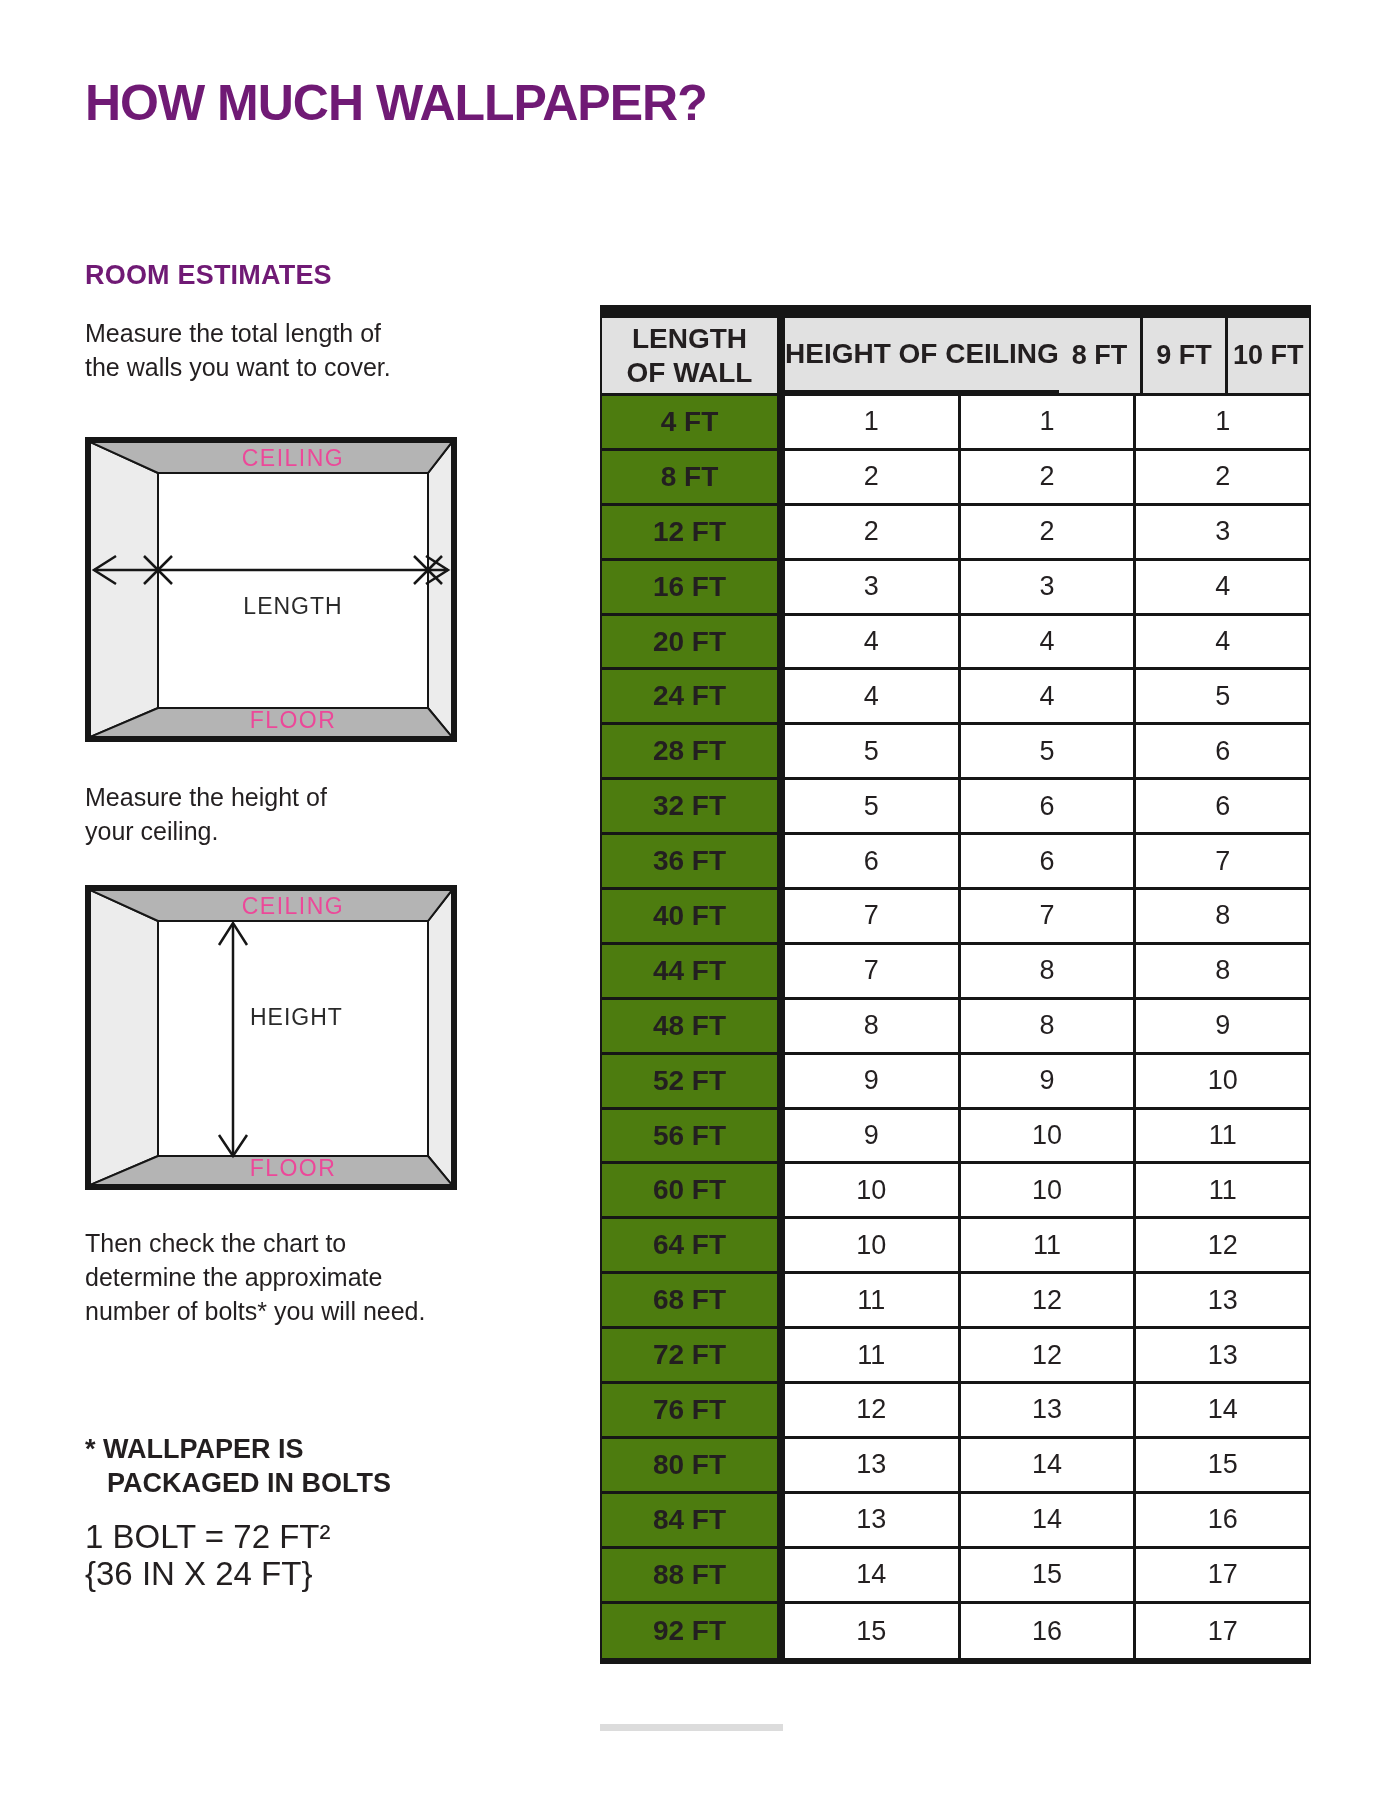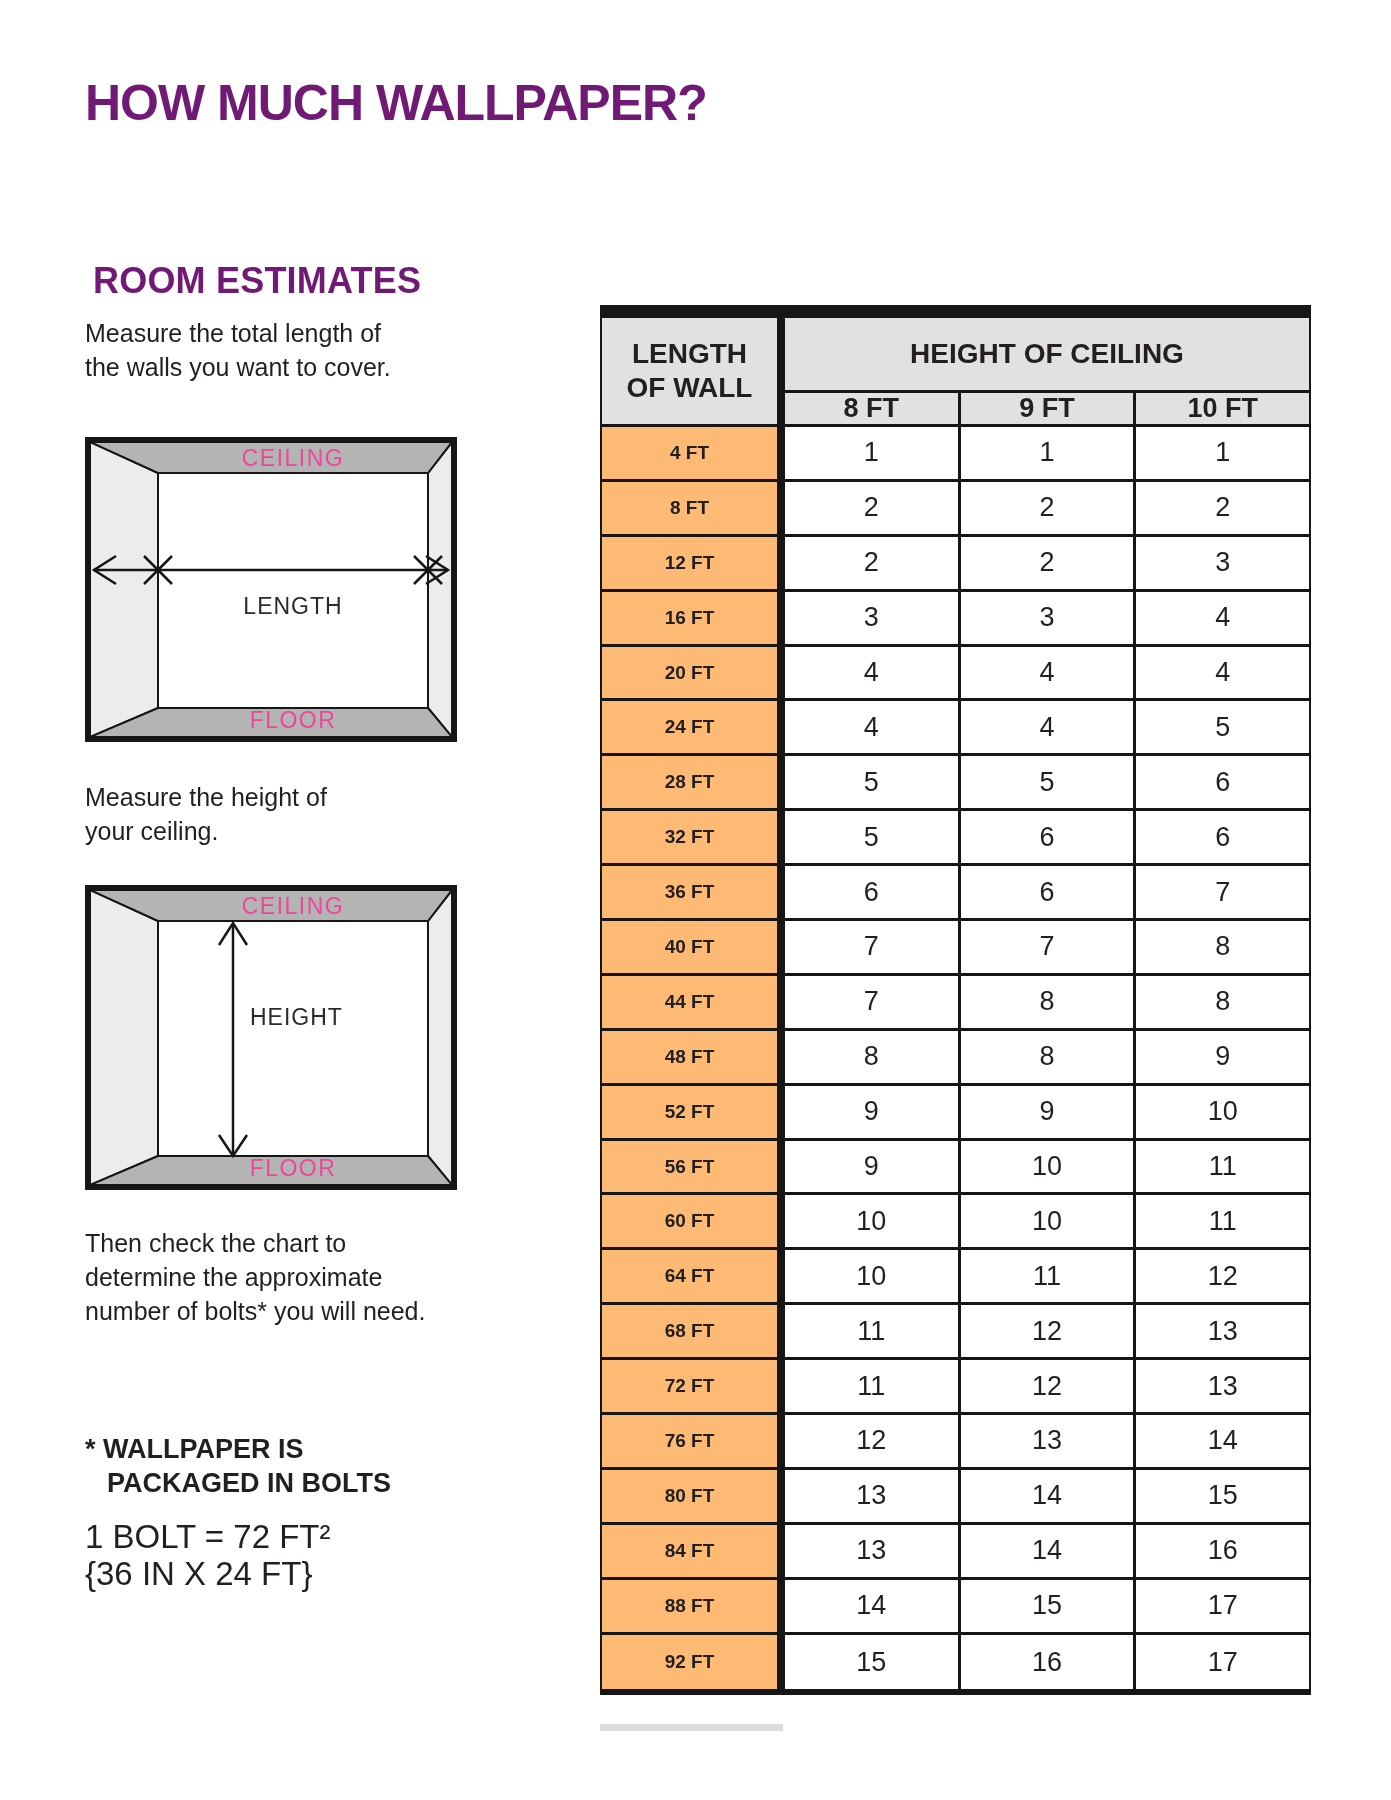--- a/index.html
+++ b/index.html
@@ -3,21 +3,21 @@
 <meta charset="utf-8">
 <style>
   html,body{margin:0;padding:0;background:#fff;}
   .canvas{
     position:relative;width:1391px;height:1800px;background:#ffffff;
     font-family:"Liberation Sans","DejaVu Sans",sans-serif;color:#231f20;overflow:hidden;
   }
   .abs{position:absolute;}
   .blue{color:#701a75;}
   .page-title{left:85px;top:74px;font-size:50px;font-weight:bold;letter-spacing:-1px;}
-  .section-title{font-size:36px;font-weight:bold;letter-spacing:.2px;margin-left:8px;}
+  .section-title{font-size:27px;font-weight:bold;letter-spacing:.2px;}
   .para{font-size:25px;line-height:34px;white-space:pre-line;}
 
   
   .room{
     left:85px;width:372px;height:305px;box-sizing:border-box;
     border:5px solid #161616;background:#fff;
   }
   .room svg{display:block;}
   .room-label{
     position:absolute;left:22px;width:362px;text-align:center;
@@ -39,36 +39,36 @@
     font-family:"Liberation Sans","DejaVu Sans",sans-serif;
   }
   .topbar{height:13px;background:#161616;}
   .botbar{height:6px;background:#161616;}
   .thead{display:flex;border-bottom:3px solid #161616;border-left:2px solid #161616;border-right:2px solid #161616;}
   .corner{
     width:175px;background:#e1e1e1;display:flex;align-items:center;justify-content:center;
     text-align:center;font-weight:bold;font-size:28px;line-height:34px;white-space:pre-line;
   }
   .vdiv{width:8px;background:#161616;align-self:stretch;flex:none;}
-  .headright{flex:1;display:flex;flex-direction:column;}
+  .headright{flex:1;display:flex;}
   .grouphead{
     height:72px;background:#e1e1e1;border-bottom:3px solid #161616;
     display:flex;align-items:center;justify-content:center;font-weight:bold;font-size:28px;
   }
   .subrow{flex:1;display:flex;}
   .subcell{
     flex:1;background:#e1e1e1;display:flex;align-items:center;justify-content:center;
     font-weight:bold;font-size:27px;
   }
   .subcell + .subcell{border-left:3px solid #161616;}
   .tbody{border-left:2px solid #161616;border-right:2px solid #161616;}
   .drow{display:flex;height:54.9px;box-sizing:border-box;border-bottom:3px solid #161616;}
   .drow:last-child{border-bottom:none;}
   .cell{display:flex;align-items:center;justify-content:center;}
-  .label-cell{width:175px;background:#fdba74;font-weight:bold;font-size:19px;}
+  .label-cell{width:175px;background:#4d7c0f;font-weight:bold;font-size:28px;}
   .value-cell{flex:1;background:#ffffff;font-size:27px;}
   .value-cell.vline{border-left:3px solid #161616;}
   .shadowstrip{left:600px;top:1724px;width:183px;height:7px;background:#dcdcdc;}
 </style>
 </head>
 <body>
 
 <div class="canvas">
 
   <div class="abs page-title blue">HOW MUCH WALLPAPER?</div>

